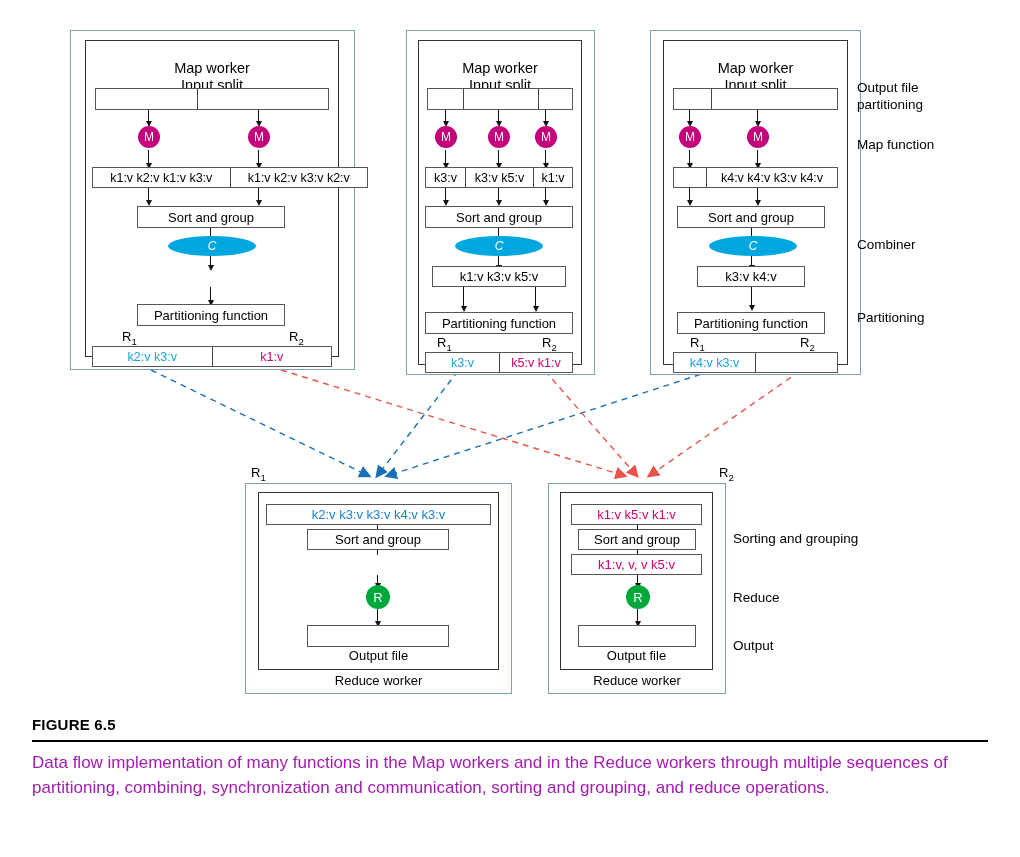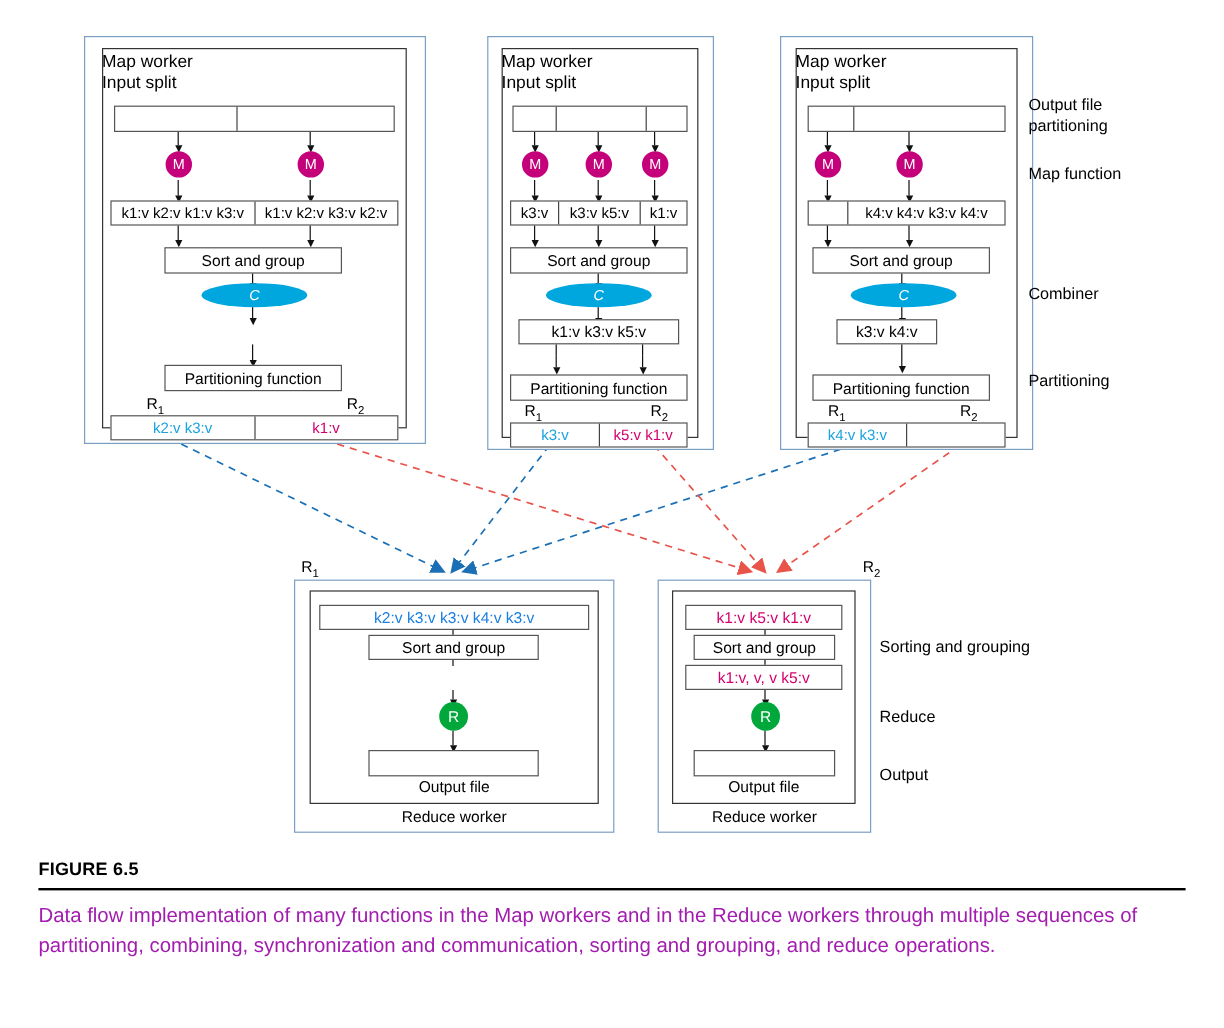--- a/index.html
+++ b/index.html
@@ -28,25 +28,26 @@
     border: 1.5px solid #7a9ec4;
     background: #ffffff;
   }
   
   .worker-inner {
     border: 1.5px solid #333333;
     background: #ffffff;
   }
 
   .worker-title {
-    text-align: left;
+    text-align: center;
     font-size: 14.5px;
     line-height: 17px;
     color: #000;
     white-space: nowrap;
+    margin-top: 16px;
   }
 
   
   .box {
     border: 1.3px solid #555;
     background: #fff;
     display: flex;
     align-items: center;
     justify-content: center;
     font-size: 13px;
@@ -198,21 +199,21 @@
   <div class="abs mnode" style="left:138px; top:126px;">
     <span>M</span>
   </div>
   <div class="abs mnode" style="left:248px; top:126px;">
     <span>M</span>
   </div>
 
   <div class="abs varrow" style="left:148px; top:150px; height:13px;"></div>
   <div class="abs varrow" style="left:258px; top:150px; height:13px;"></div>
 
-  <div class="abs cellrow" style="left:92px; top:167px; width:240px; height:21px;">
+  <div class="abs cellrow" style="left:92px; top:167px; width:276px; height:21px;">
     <div class="cell" style="flex:1;">k1:v k2:v k1:v k3:v</div>
     <div class="cell" style="flex:1;">k1:v k2:v k3:v k2:v</div>
   </div>
 
   <div class="abs varrow" style="left:148px; top:188px; height:12px;"></div>
   <div class="abs varrow" style="left:258px; top:188px; height:12px;"></div>
 
   <div class="abs box" style="left:137px; top:206px; width:148px; height:22px;">Sort and group</div>
 
   <div class="abs varrow" style="left:210px; top:228px; height:8px;"></div>
@@ -350,21 +351,21 @@
   <div class="abs box" style="left:677px; top:206px; width:148px; height:22px;">Sort and group</div>
 
   <div class="abs varrow" style="left:751px; top:228px; height:8px;"></div>
 
   <div class="abs cnode" style="left:709px; top:236px; width:88px; height:20px;">
     <span>C</span>
   </div>
 
   <div class="abs varrow" style="left:751px; top:256px; height:9px;"></div>
 
-  <div class="abs box" style="left:697px; top:266px; width:84px; height:21px;">k3:v k4:v</div>
+  <div class="abs box" style="left:697px; top:266px; width:108px; height:21px;">k3:v k4:v</div>
 
   <div class="abs varrow" style="left:751px; top:287px; height:18px;"></div>
 
   <div class="abs box" style="left:677px; top:312px; width:148px; height:22px;">Partitioning function</div>
 
   <div class="abs rlabel" style="left:690px; top:335px;">
     <span>R</span><sub>1</sub>
   </div>
   <div class="abs rlabel" style="left:800px; top:335px;">
     <span>R</span><sub>2</sub>

